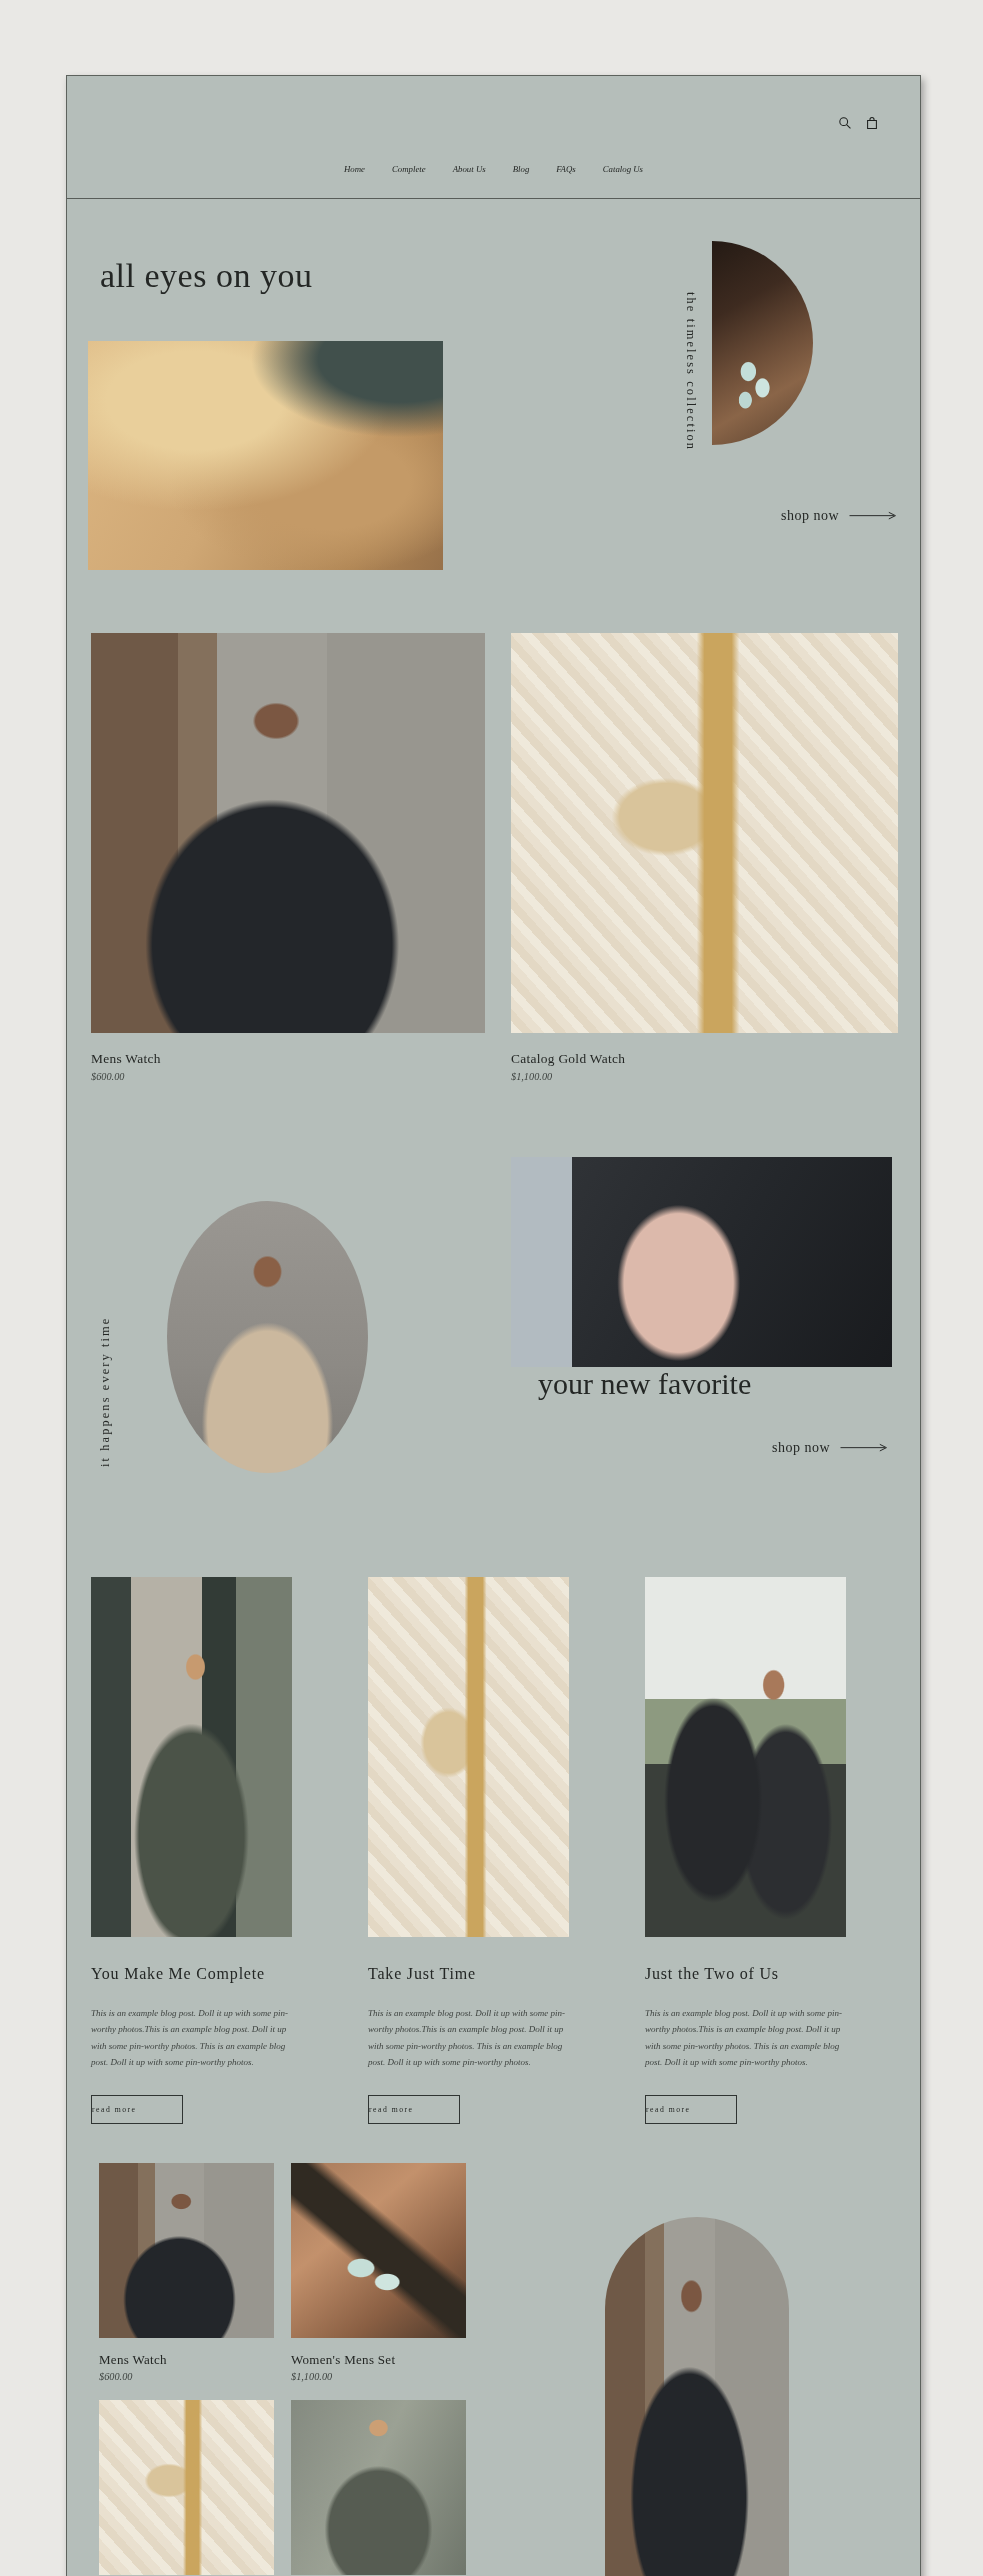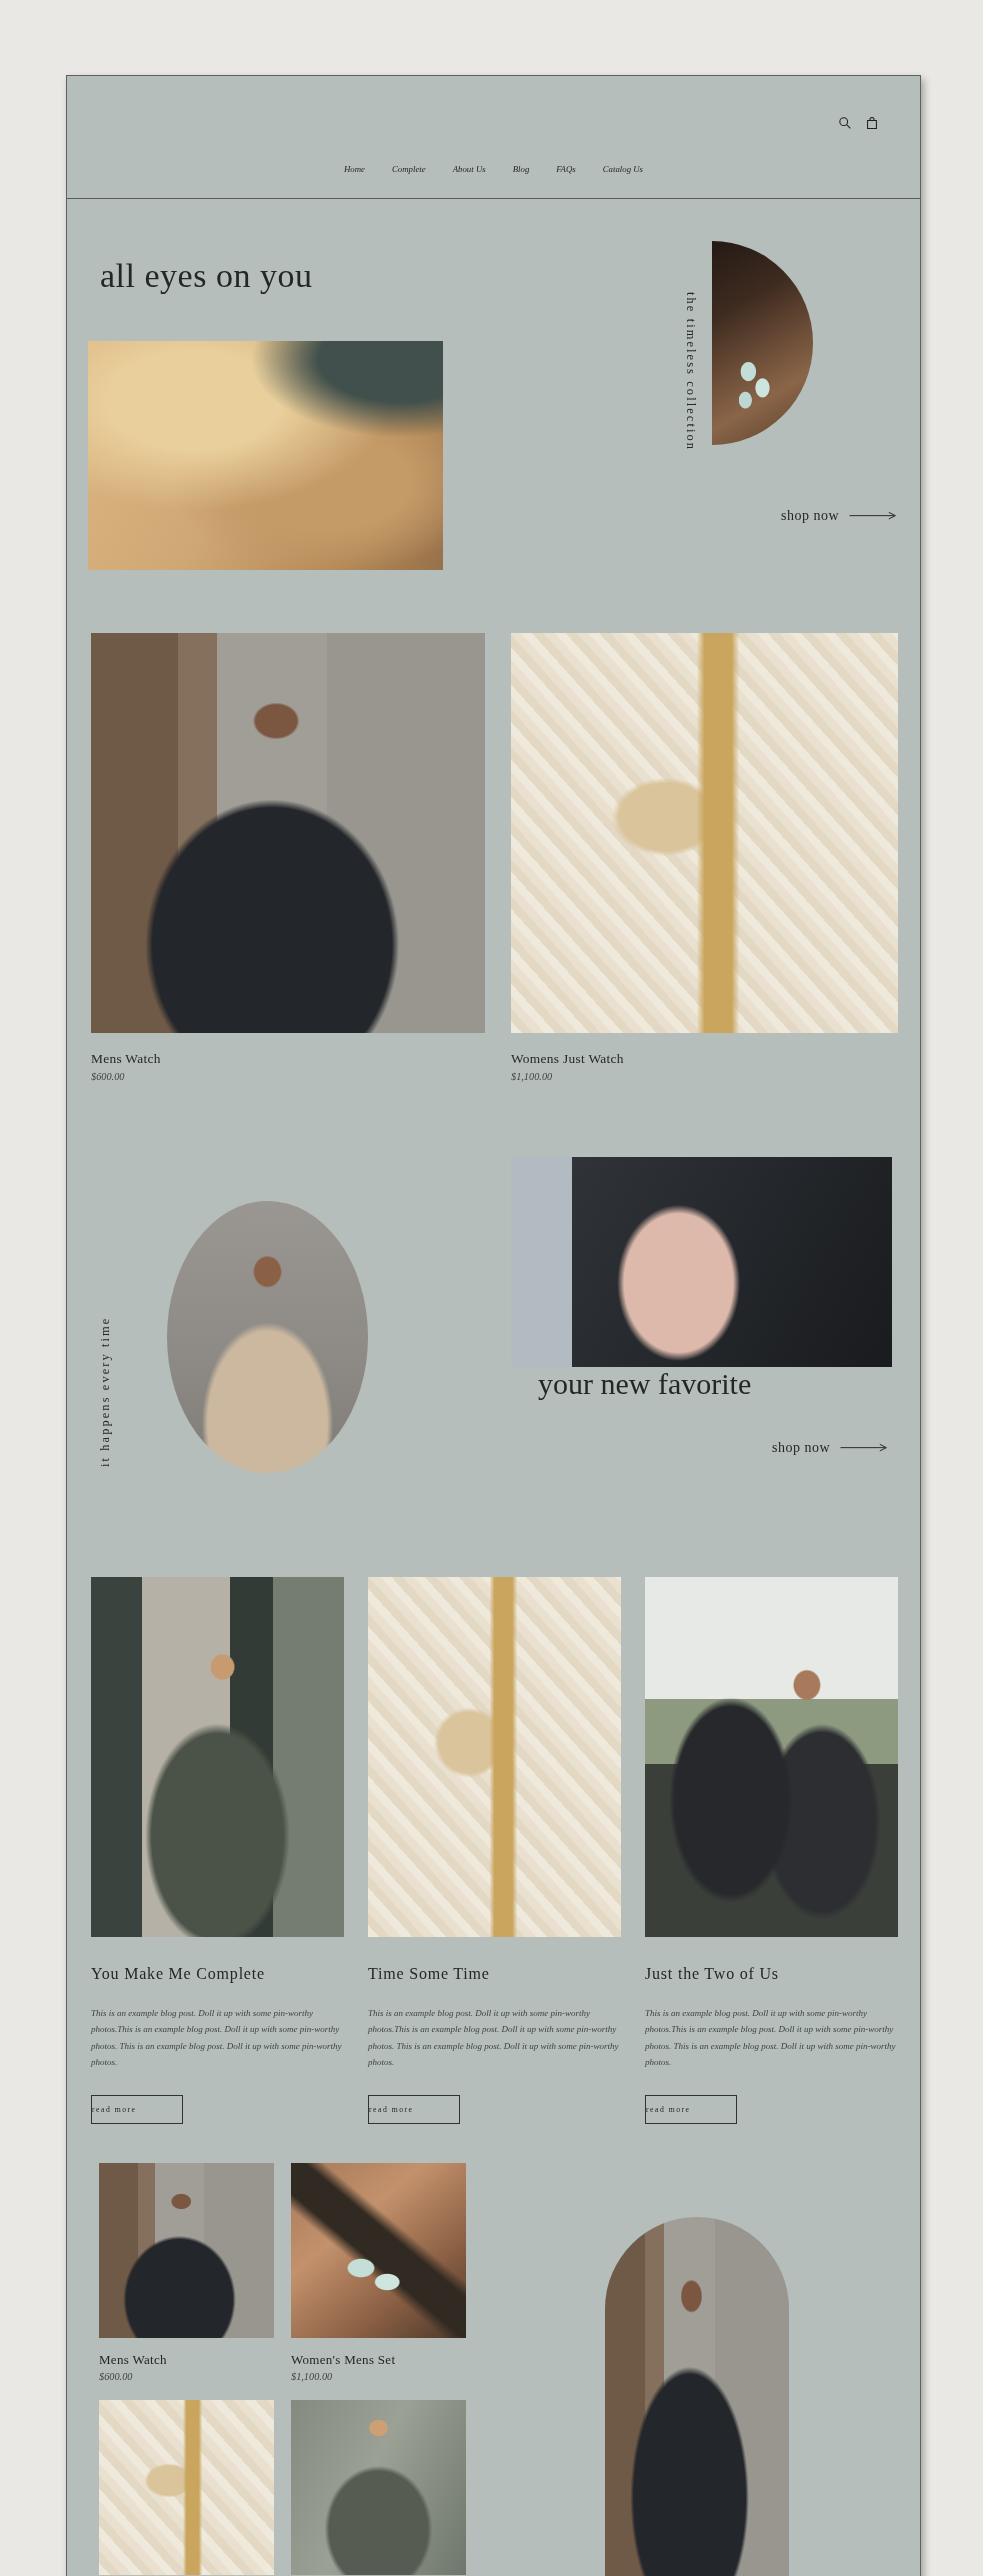--- a/index.html
+++ b/index.html
@@ -98,21 +98,21 @@
   .feat1 .ph{height:400px;}
   .feat2{left:444px;top:557px;width:387px;}
   .feat2 .ph{height:400px;}
   
   .promo-vert{left:31px;top:1236px;height:155px;transform:rotate(180deg);}
   .promo-oval{left:100px;top:1125px;width:201px;height:272px;border-radius:50%;}
   .promo-img{left:444px;top:1081px;width:381px;height:210px;}
   .promo-title{left:471px;top:1291px;font-size:30px;font-weight:400;}
   .promo-cta{left:705px;top:1364px;}
   
-  .blog-card{top:1501px;width:253px;}
+  .blog-card{top:1501px;width:201px;}
   .blog-card .ph{width:100%;height:360px;}
   .blog-title{font-size:16px;letter-spacing:0.8px;margin-top:28px;font-weight:400;}
   .blog-excerpt{font-size:9px;font-style:italic;line-height:1.82;margin-top:22px;color:var(--muted_ink);}
   .readmore{display:block;width:92px;height:29px;margin-top:24px;
             border:1px solid #2f3432;background:transparent;
             font-family:"Liberation Serif",serif;font-size:7.7px;letter-spacing:1.5px;
             color:var(--ink);text-align:left;line-height:27px;cursor:pointer;}
   
   .grid-item{width:175px;}
   .grid-item .ph{height:175px;}
@@ -169,21 +169,21 @@
   <figure class="abs prod feat1">
     <div class="ph p-suit"></div>
     <figcaption>
       <div class="prod-name">Mens Watch</div>
       <div class="prod-price">$600.00</div>
     </figcaption>
   </figure>
   <figure class="abs prod feat2">
     <div class="ph p-knit"></div>
     <figcaption>
-      <div class="prod-name">Womens Just Watch</div>
+      <div class="prod-name">Catalog Gold Watch</div>
       <div class="prod-price">$1,100.00</div>
     </figcaption>
   </figure>
 
   <div class="abs vert promo-vert">it happens every time</div>
   <div class="abs ph p-oval promo-oval"></div>
   <div class="abs ph p-leather promo-img"></div>
   <h2 class="abs promo-title">your new favorite</h2>
   <a class="abs shopnow promo-cta">
     <span>shop now</span>
@@ -194,21 +194,21 @@
   </a>
 
   <article class="abs blog-card" style="left:24px;">
     <div class="ph p-blog1"></div>
     <h3 class="blog-title">You Make Me Complete</h3>
     <p class="blog-excerpt">This is an example blog post. Doll it up with some pin-worthy photos.This is an example blog post. Doll it up with some pin-worthy photos. This is an example blog post. Doll it up with some pin-worthy photos.</p>
     <button class="readmore">read more</button>
   </article>
   <article class="abs blog-card" style="left:301px;">
     <div class="ph p-knit"></div>
-    <h3 class="blog-title">Time Some Time</h3>
+    <h3 class="blog-title">Take Just Time</h3>
     <p class="blog-excerpt">This is an example blog post. Doll it up with some pin-worthy photos.This is an example blog post. Doll it up with some pin-worthy photos. This is an example blog post. Doll it up with some pin-worthy photos.</p>
     <button class="readmore">read more</button>
   </article>
   <article class="abs blog-card" style="left:578px;">
     <div class="ph p-blog3"></div>
     <h3 class="blog-title">Just the Two of Us</h3>
     <p class="blog-excerpt">This is an example blog post. Doll it up with some pin-worthy photos.This is an example blog post. Doll it up with some pin-worthy photos. This is an example blog post. Doll it up with some pin-worthy photos.</p>
     <button class="readmore">read more</button>
   </article>
 

